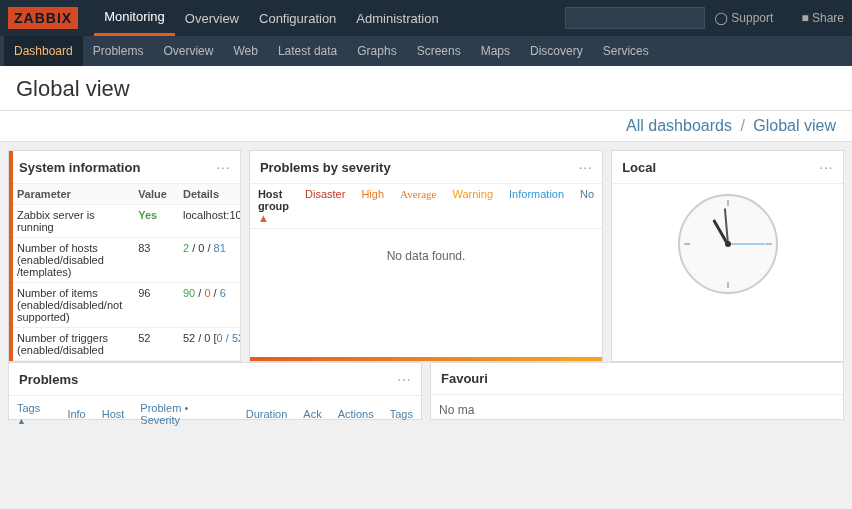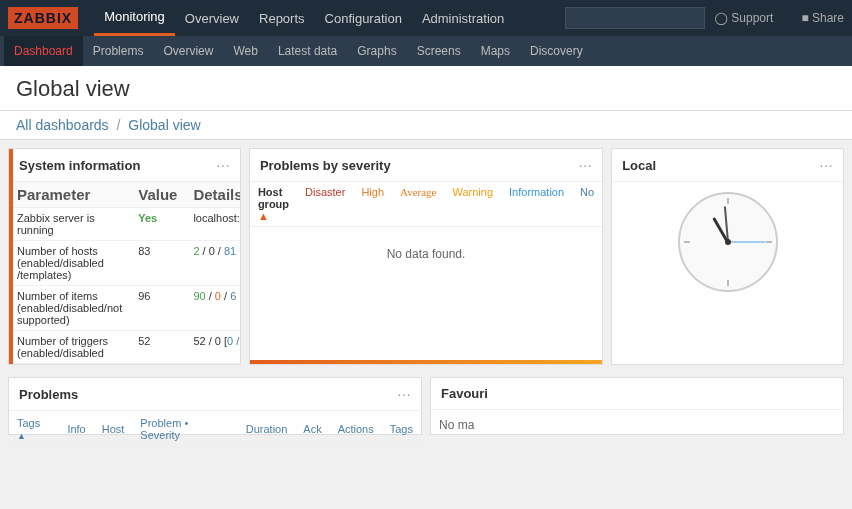--- a/index.html
+++ b/index.html
@@ -11,44 +11,44 @@
     .top-nav a { color: #ccc; text-decoration: none; padding: 6px 10px; font-size: 13px; height: 36px; display: flex; align-items: center; }
     .top-nav a.active { color: white; border-bottom: 3px solid #e25d1e; }
     .nav-search { margin-left: auto; display: flex; align-items: center; gap: 10px; }
     .search-box { background: #2e3e4e; border: 1px solid #3e5060; color: #ccc; padding: 3px 6px; font-size: 12px; width: 140px; }
     .top-nav-right { display: flex; align-items: center; gap: 28px; color: #aaa; font-size: 12px; }
     .top-nav-right span { cursor: pointer; }
 
     
     .sub-nav { background: #2d3d4e; display: flex; align-items: center; height: 30px; padding: 0 4px; }
     .sub-nav a { color: #bbb; text-decoration: none; padding: 0 10px; font-size: 12px; height: 30px; display: flex; align-items: center; }
-    .sub-nav a.active { color: #ef4444; background: #1a2733; }
+    .sub-nav a.active { color: #fdba74; background: #1a2733; }
 
     
     .page-header { background: white; padding: 10px 16px 0 16px; border-bottom: 1px solid #ddd; display: flex; justify-content: space-between; align-items: flex-start; }
     .page-title { font-size: 22px; font-weight: normal; color: #333; padding-bottom: 8px; }
     .edit-dashboard-btn { background: #4a9fe0; color: white; border: none; padding: 5px 12px; cursor: pointer; font-size: 12px; }
 
     
-    .breadcrumb { background: white; padding: 6px 16px; border-bottom: 1px solid #ddd; font-size: 14px; color: #4a7fa5; }
+    .breadcrumb { background: white; padding: 6px 16px; border-bottom: 1px solid #ddd; font-size: 16px; color: #4a7fa5; text-align: right; }
     .breadcrumb a { color: #4a7fa5; text-decoration: none; }
     .breadcrumb span { color: #999; margin: 0 4px; }
 
     
-    .dashboard { padding: 8px; display: flex; flex-direction: column; gap: 12px; }
+    .dashboard { padding: 8px; display: flex; flex-direction: column; gap: 0; }
 
     
     .widget { background: white; border: 1px solid #ddd; flex: 1; }
     .widget-header { padding: 8px 10px; border-bottom: 1px solid #eee; display: flex; justify-content: space-between; align-items: center; }
     .widget-title { font-size: 13px; font-weight: bold; color: #333; }
     .widget-menu { color: #999; cursor: pointer; font-size: 14px; }
 
     
     .sys-info-table { width: 100%; border-collapse: collapse; }
-    .sys-info-table th { text-align: left; padding: 4px 8px; color: #555; font-weight: bold; font-size: 15px; border-bottom: 1px solid #eee; background: #fafafa; }
+    .sys-info-table th { text-align: left; padding: 4px 8px; color: #555; font-weight: bold; font-size: 11px; border-bottom: 1px solid #eee; background: #fafafa; }
     .sys-info-table td { padding: 4px 8px; border-bottom: 1px solid #f0f0f0; font-size: 11px; vertical-align: top; }
     .yes-text { color: #4a9f4a; font-weight: bold; }
     .val-green { color: #4a9f4a; }
     .val-orange { color: #e25d1e; }
     .val-link { color: #4a7fa5; }
     .accent-bar { position: absolute; left: 0; top: 0; bottom: 0; width: 4px; background: #e25d1e; }
 
     
     .pbsev-cols { display: flex; padding: 4px 8px; gap: 16px; border-bottom: 1px solid #eee; }
     .pbsev-col { font-size: 11px; color: #4a7fa5; cursor: pointer; }
@@ -86,21 +86,20 @@
     .widget-pbsev { flex: 1; }
     .widget-local-top { width: 120px; flex-shrink: 0; }
   </style>
 </head>
 <body>
 
 <nav class="top-nav">
   <span class="logo">ZABBIX</span>
   <a href="#" class="active">Monitoring</a>
   <a href="#">Overview</a>
-  <a href="#">Reports</a>
   <a href="#">Configuration</a>
   <a href="#">Administration</a>
   <div class="nav-search">
     <input type="text" class="search-box" style="">
     <div class="top-nav-right">
       <span>◯ <span>Support</span></span>
       <span>■ <span>Share</span></span>
     </div>
   </div>
 </nav>
@@ -108,20 +107,21 @@
 <nav class="sub-nav">
   <a href="#" class="active">Dashboard</a>
   <a href="#">Problems</a>
   <a href="#">Overview</a>
   <a href="#">Web</a>
   <a href="#">Latest data</a>
   <a href="#">Graphs</a>
   <a href="#">Screens</a>
   <a href="#">Maps</a>
   <a href="#">Discovery</a>
+  <a href="#">Services</a>
 </nav>
 
 <div class="page-header">
   <h1 class="page-title">Global view</h1>
 </div>
 
 <div class="breadcrumb">
   <a href="#">All dashboards</a>
   <span>/</span>
   <a href="#">Global view</a>

